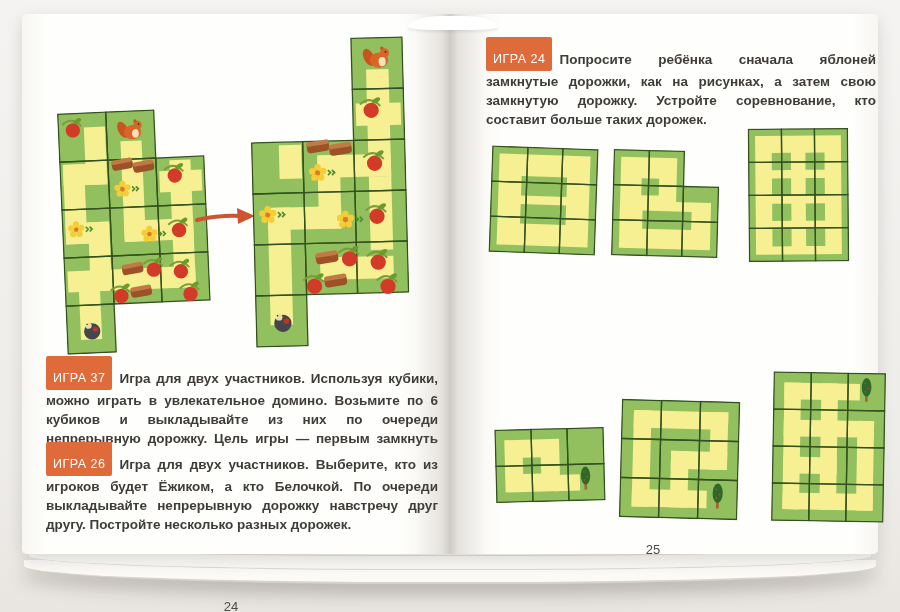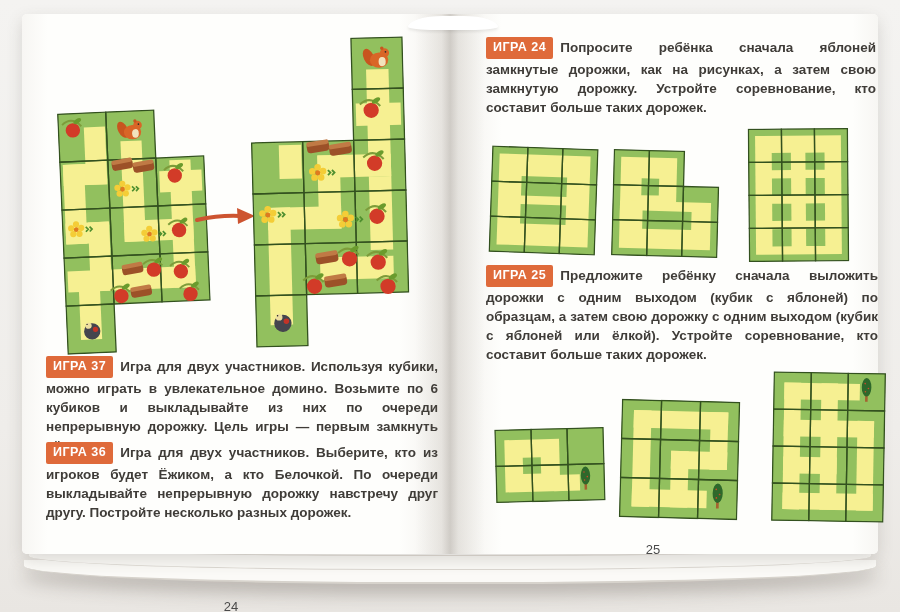--- a/index.html
+++ b/index.html
@@ -14,22 +14,22 @@
           box-shadow:0 6px 16px rgba(80,70,60,.18);}
   .page{position:absolute;top:0;bottom:0;width:50%;}
   .page-left{left:0;background:linear-gradient(90deg,#f7f6f3 0%,#fefefc 6%,#fefefc 88%,#f1efeb 100%);border-radius:5px 0 0 5px;}
   .page-right{right:0;background:linear-gradient(270deg,#f7f6f3 0%,#fefefc 6%,#fefefc 88%,#f0eeea 100%);border-radius:0 5px 5px 0;}
   .spine{position:absolute;left:50%;top:0;bottom:0;width:70px;margin-left:-35px;pointer-events:none;
          background:linear-gradient(90deg,rgba(0,0,0,0) 0%,rgba(110,100,88,.10) 38%,rgba(90,80,70,.22) 50%,rgba(110,100,88,.10) 62%,rgba(0,0,0,0) 100%);}
   .curl{position:absolute;left:50%;top:2px;width:90px;height:14px;margin-left:-42px;background:#fff;
         border-radius:50% 50% 40% 40%/100% 100% 30% 30%;box-shadow:0 2px 3px rgba(0,0,0,.08);}
   .fig{position:absolute;}
   .game{position:absolute;margin:0;font-size:13.5px;line-height:19px;font-weight:bold;color:var(--text);text-align:justify;}
-  .badge{display:inline-block;background:var(--badge);color:#fff;font-size:12.5px;font-weight:bold;
-         padding:1px 7px 2px 7px;margin-right:7px;border-radius:2px;letter-spacing:.5px;transform:translateY(-1px);}
+  .badge{display:inline-block;background:var(--badge);color:#fff;font-size:12.5px;font-weight:normal;
+         padding:13px 7px 2px 7px;margin-right:7px;border-radius:2px;letter-spacing:.5px;transform:translateY(-1px);}
   .pagenum{position:absolute;width:60px;text-align:center;font-size:13px;color:#4a4a4a;}
   .arrow{position:absolute;}
   .r-m25{transform:rotate(-2.5deg);}
   .r-m15{transform:rotate(-1.5deg);}
   .r-m05{transform:rotate(-0.5deg);}
   .r-p20{transform:rotate(2deg);}
   .r-p15{transform:rotate(1.5deg);}
   .r-p10{transform:rotate(1deg);}
 </style>
 </head>
@@ -302,21 +302,21 @@
               <g>
                 <circle cx="26.52" cy="283.05" r="8.67" fill="#45454e"></circle>
                 <circle cx="22.95" cy="276.93" r="3.315" fill="#eede9e"></circle>
                 <circle cx="21.419999999999998" cy="275.40000000000003" r="0.765" fill="#222"></circle>
                 <circle cx="30.09" cy="281.01" r="2.805" fill="#c23327"></circle>
               </g>
             </svg></div>
 
         <p class="game" style="left:24px;top:343px;width:392px;"><span class="badge">ИГРА 37</span><span>Игра для двух участников. Используя кубики, можно играть в увлекательное домино. Возьмите по 6 кубиков и выкладывайте из них по очереди непрерывную дорожку. Цель игры — первым замкнуть её.</span></p>
 
-        <p class="game" style="left:24px;top:429px;width:392px;"><span class="badge">ИГРА 36</span><span>Игра для двух участников. Выберите, кто из игроков будет Ёжиком, а кто Белочкой. По очереди выкладывайте непрерывную дорожку навстречу друг другу. Постройте несколько разных дорожек.</span></p>
+        <p class="game" style="left:24px;top:429px;width:392px;"><span class="badge">ИГРА 26</span><span>Игра для двух участников. Выберите, кто из игроков будет Ёжиком, а кто Белочкой. По очереди выкладывайте непрерывную дорожку навстречу друг другу. Постройте несколько разных дорожек.</span></p>
 
         <div class="pagenum" style="left:179px;top:545px;margin-top:40px;">24</div>
       </div>
 
       <div class="page page-right">
         <p class="game" style="left:36px;top:24px;width:390px;"><span class="badge">ИГРА 24</span><span>Попросите ребёнка сначала яблоней замкнутые дорожки, как на рисунках, а затем свою замкнутую дорожку. Устройте соревнование, кто составит больше таких дорожек.</span></p>
 
         <div class="fig r-p20" style="left:40px;top:133px;"><svg width="107" height="107" viewBox="-1 -1 107 107">
               <rect x="0" y="0" width="35" height="35" fill="#92c05e"></rect>
               <rect x="35" y="0" width="35" height="35" fill="#92c05e"></rect>
@@ -391,21 +391,20 @@
               <rect x="33" y="33" width="33" height="33" fill="none" stroke="#33511f" stroke-width="1.3"></rect>
               <rect x="66" y="33" width="33" height="33" fill="none" stroke="#33511f" stroke-width="1.3"></rect>
               <rect x="0" y="66" width="33" height="33" fill="none" stroke="#33511f" stroke-width="1.3"></rect>
               <rect x="33" y="66" width="33" height="33" fill="none" stroke="#33511f" stroke-width="1.3"></rect>
               <rect x="66" y="66" width="33" height="33" fill="none" stroke="#33511f" stroke-width="1.3"></rect>
               <rect x="0" y="99" width="33" height="33" fill="none" stroke="#33511f" stroke-width="1.3"></rect>
               <rect x="33" y="99" width="33" height="33" fill="none" stroke="#33511f" stroke-width="1.3"></rect>
               <rect x="66" y="99" width="33" height="33" fill="none" stroke="#33511f" stroke-width="1.3"></rect>
             </svg></div>
 
-        <p class="game" style="left:36px;top:252px;width:392px;"><span class="badge">ИГРА 25</span><span>Предложите ребёнку сначала выложить дорожки с одним выходом (кубик с яблоней) по образцам, а затем свою дорожку с одним выходом (кубик с яблоней или ёлкой). Устройте соревнование, кто составит больше таких дорожек.</span></p>
 
         <div class="fig r-m15" style="left:45px;top:414px;"><svg width="110" height="74" viewBox="-1 -1 110 74">
               <rect x="0" y="0" width="36" height="36" fill="#92c05e"></rect>
               <rect x="36" y="0" width="36" height="36" fill="#92c05e"></rect>
               <rect x="72" y="0" width="36" height="36" fill="#92c05e"></rect>
               <rect x="0" y="36" width="36" height="36" fill="#92c05e"></rect>
               <rect x="36" y="36" width="36" height="36" fill="#92c05e"></rect>
               <rect x="72" y="36" width="36" height="36" fill="#92c05e"></rect>
               <rect x="9" y="10.080000000000002" width="54.72" height="52.199999999999996" fill="#f6f092"></rect>
               <rect x="57.6" y="46.08" width="25.919999999999998" height="16.2" fill="#f6f092"></rect>

